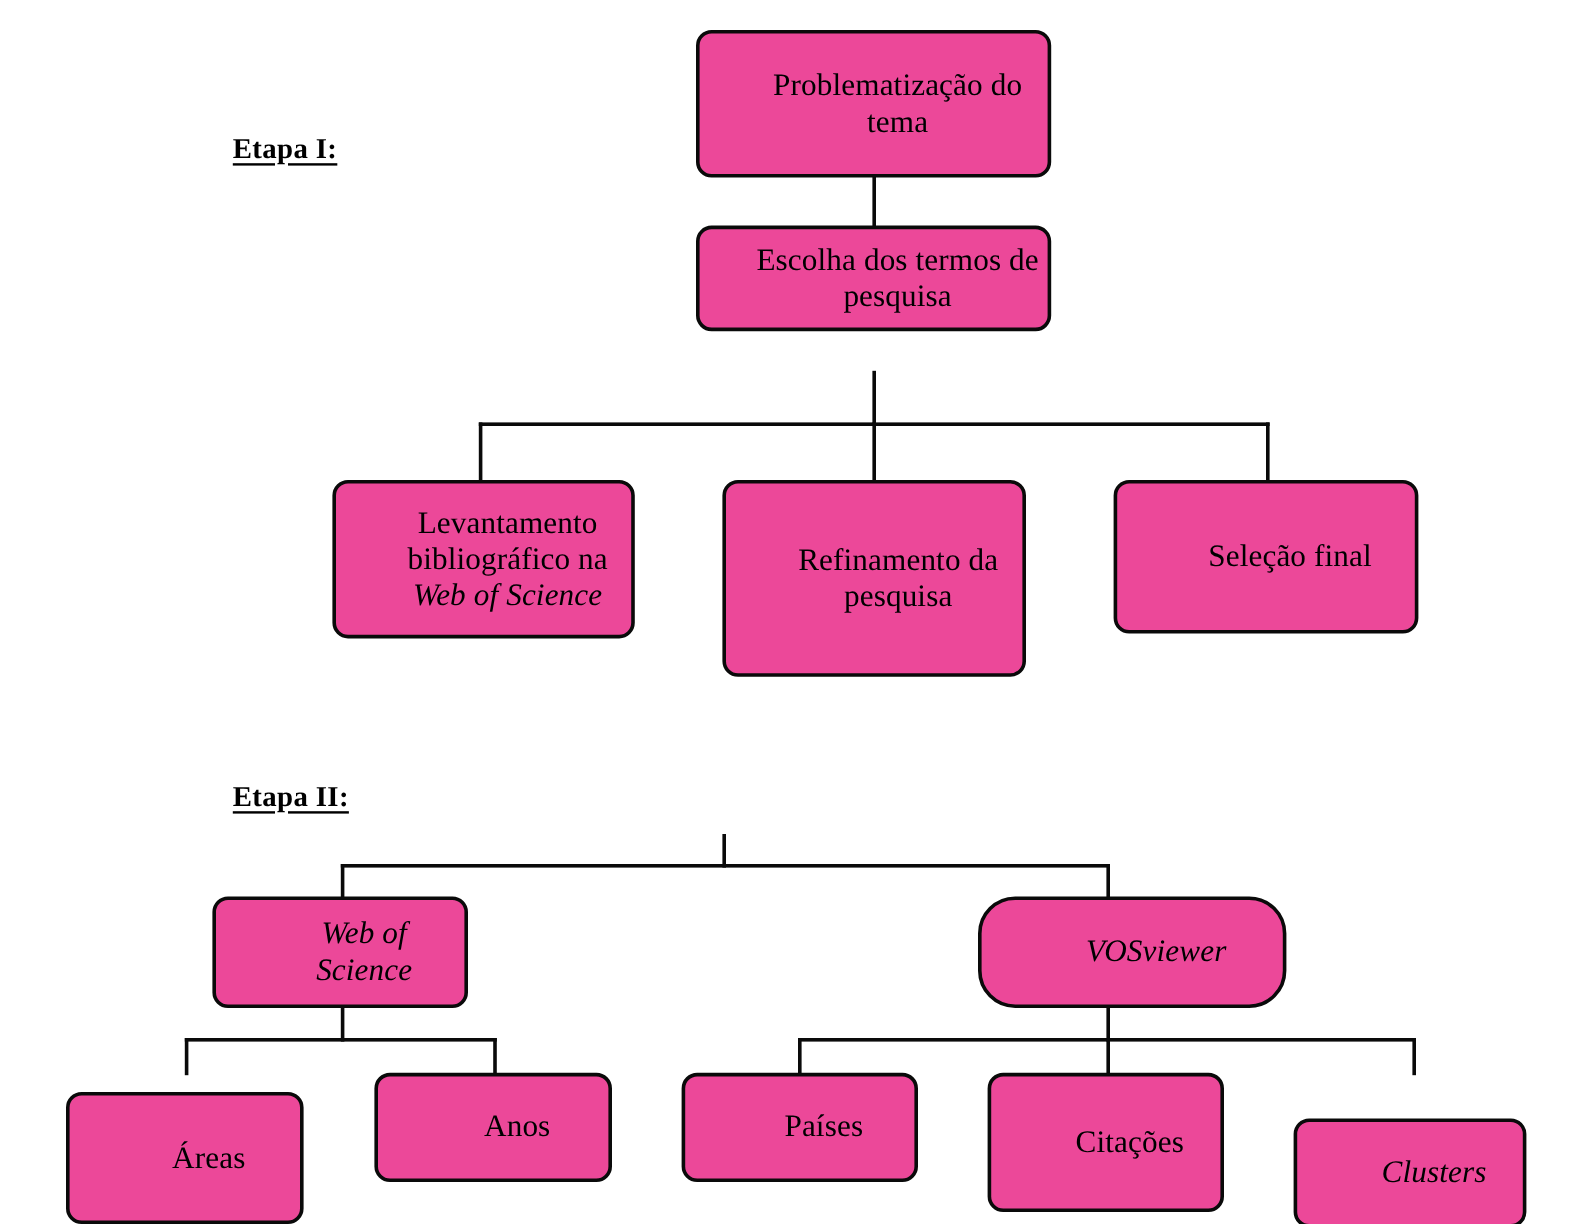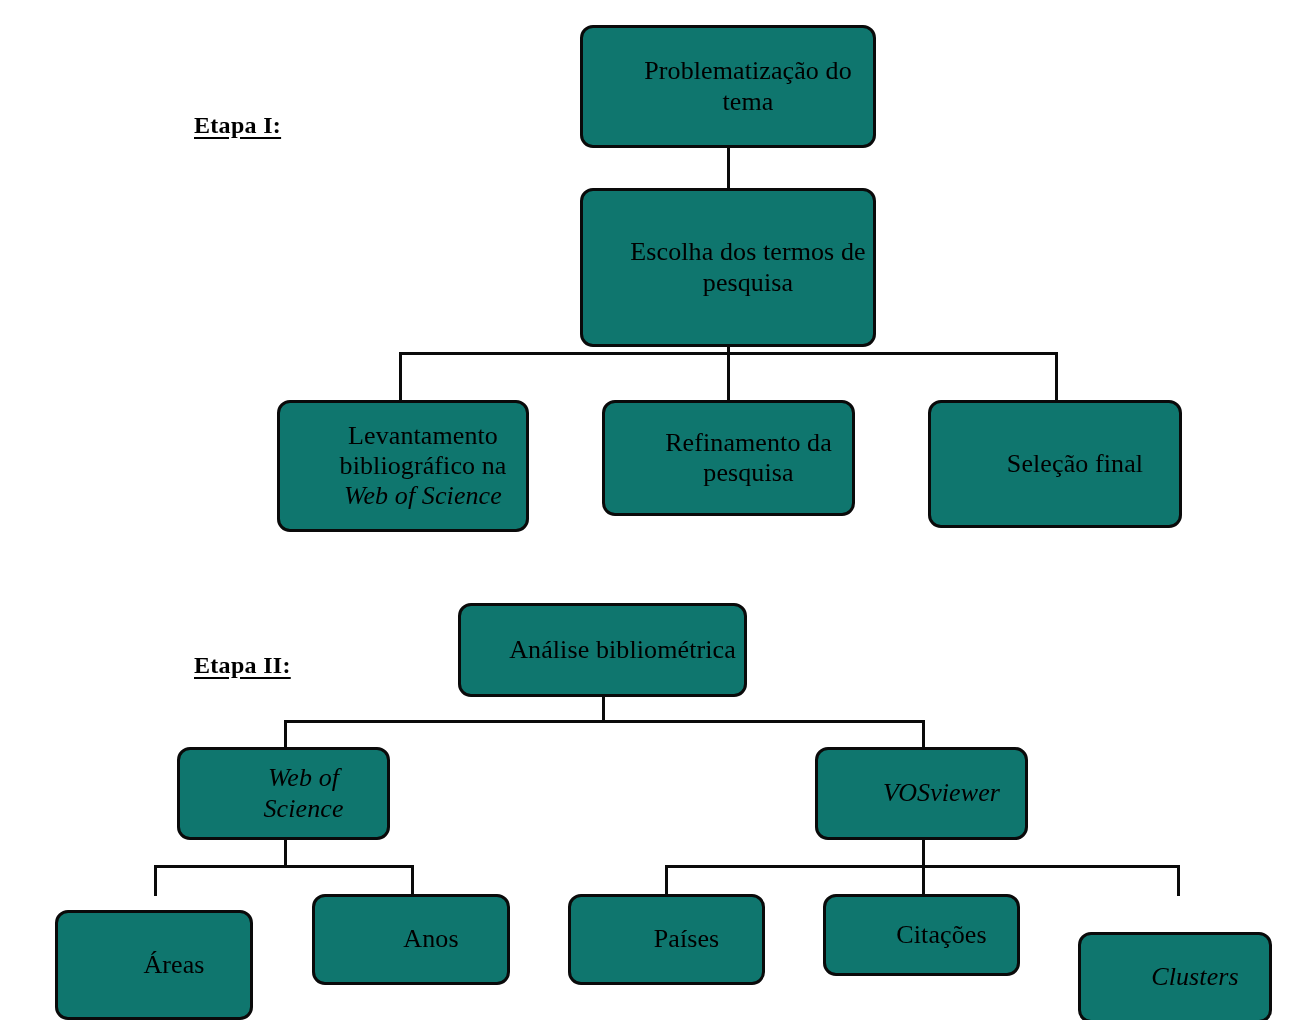--- a/index.html
+++ b/index.html
@@ -28,21 +28,21 @@
   }
   .line.v { width: 3px; }
   .line.h { height: 3px; }
 
   
   .node {
     position: absolute;
     box-sizing: border-box;
     border: 3px solid #0a0a0a;
     border-radius: 13px;
-    background: #0f766e;
+    background: #ec4899;
     display: flex;
     align-items: center;
     justify-content: center;
     text-align: center;
     line-height: 1.16;
     z-index: 2;
     padding-left: 40px;
   }
   .node .txt {
     display: block;
@@ -71,58 +71,55 @@
 <div id="canvas">
 
   <div class="stage-label" style="left:194px; top:112px;">Etapa I:</div>
 
   <div class="node" style="left:580px; top:25px; width:296px; height:123px;">
     <span class="txt"><span>Problematização do</span><br><span>tema</span></span>
   </div>
 
   <div class="line v" style="left:727px; top:146px; height:44px;"></div>
 
-  <div class="node" style="left:580px; top:188px; width:296px; height:159px;">
+  <div class="node" style="left:580px; top:188px; width:296px; height:88px;">
     <span class="txt"><span>Escolha dos termos de</span><br><span>pesquisa</span></span>
   </div>
 
   <div class="line v" style="left:727px; top:309px; height:46px;"></div>
   <div class="line h" style="left:399px; top:352px; width:659px;"></div>
   <div class="line v" style="left:399px; top:352px; height:50px;"></div>
   <div class="line v" style="left:727px; top:352px; height:50px;"></div>
   <div class="line v" style="left:1055px; top:352px; height:50px;"></div>
 
   <div class="node" style="left:277px; top:400px; width:252px; height:132px;">
     <span class="txt"><span>Levantamento</span><br><span>bibliográfico na</span><br><span class="it">Web of Science</span></span>
   </div>
 
-  <div class="node" style="left:602px; top:400px; width:253px; height:116px;font-family:Liberation Serif, serif;">
+  <div class="node" style="left:602px; top:400px; width:253px; height:164px;font-family:Liberation Serif, serif;">
     <span class="txt"><span>Refinamento da</span><br><span>pesquisa</span></span>
   </div>
 
   <div class="node" style="left:928px; top:400px; width:254px; height:128px;">
     <span class="txt"><span>Seleção final</span></span>
   </div>
 
   <div class="stage-label" style="left:194px; top:612px;margin-top:40px;">Etapa II:</div>
 
-  <div class="node" style="left:458px; top:603px; width:289px; height:94px;">
-    <span class="txt"><span>Análise bibliométrica</span></span>
-  </div>
 
   <div class="line v" style="left:602px; top:695px; height:28px;"></div>
   <div class="line h" style="left:284px; top:720px; width:641px;"></div>
   <div class="line v" style="left:284px; top:720px; height:29px;"></div>
   <div class="line v" style="left:922px; top:720px; height:29px;"></div>
 
   <div class="node italic" style="left:177px; top:747px; width:213px; height:93px;">
     <span class="txt">Web of Science</span>
   </div>
 
-  <div class="node italic" style="left:815px; top:747px; width:213px; height:93px;">
+  <div class="node italic" style="left:815px; top:747px; width:257px; height:93px;border-radius:31px;">
     <span class="txt">VOSviewer</span>
   </div>
 
   <div class="line v" style="left:284px; top:838px; height:30px;"></div>
   <div class="line h" style="left:154px; top:865px; width:260px;"></div>
   <div class="line v" style="left:154px; top:865px; height:31px;"></div>
   <div class="line v" style="left:411px; top:865px; height:31px;"></div>
 
   <div class="node" style="left:55px; top:910px; width:198px; height:110px;">
     <span class="txt">Áreas</span>
@@ -135,21 +132,21 @@
   <div class="line v" style="left:922px; top:838px; height:30px;"></div>
   <div class="line h" style="left:665px; top:865px; width:515px;"></div>
   <div class="line v" style="left:665px; top:865px; height:31px;"></div>
   <div class="line v" style="left:922px; top:865px; height:31px;"></div>
   <div class="line v" style="left:1177px; top:865px; height:31px;"></div>
 
   <div class="node" style="left:568px; top:894px; width:197px; height:91px;">
     <span class="txt">Países</span>
   </div>
 
-  <div class="node" style="left:823px; top:894px; width:197px; height:82px;">
+  <div class="node" style="left:823px; top:894px; width:197px; height:116px;">
     <span class="txt">Citações</span>
   </div>
 
   <div class="node italic" style="left:1078px; top:932px; width:194px; height:91px;">
     <span class="txt">Clusters</span>
   </div>
 
 </div>
 
 </body></html>

